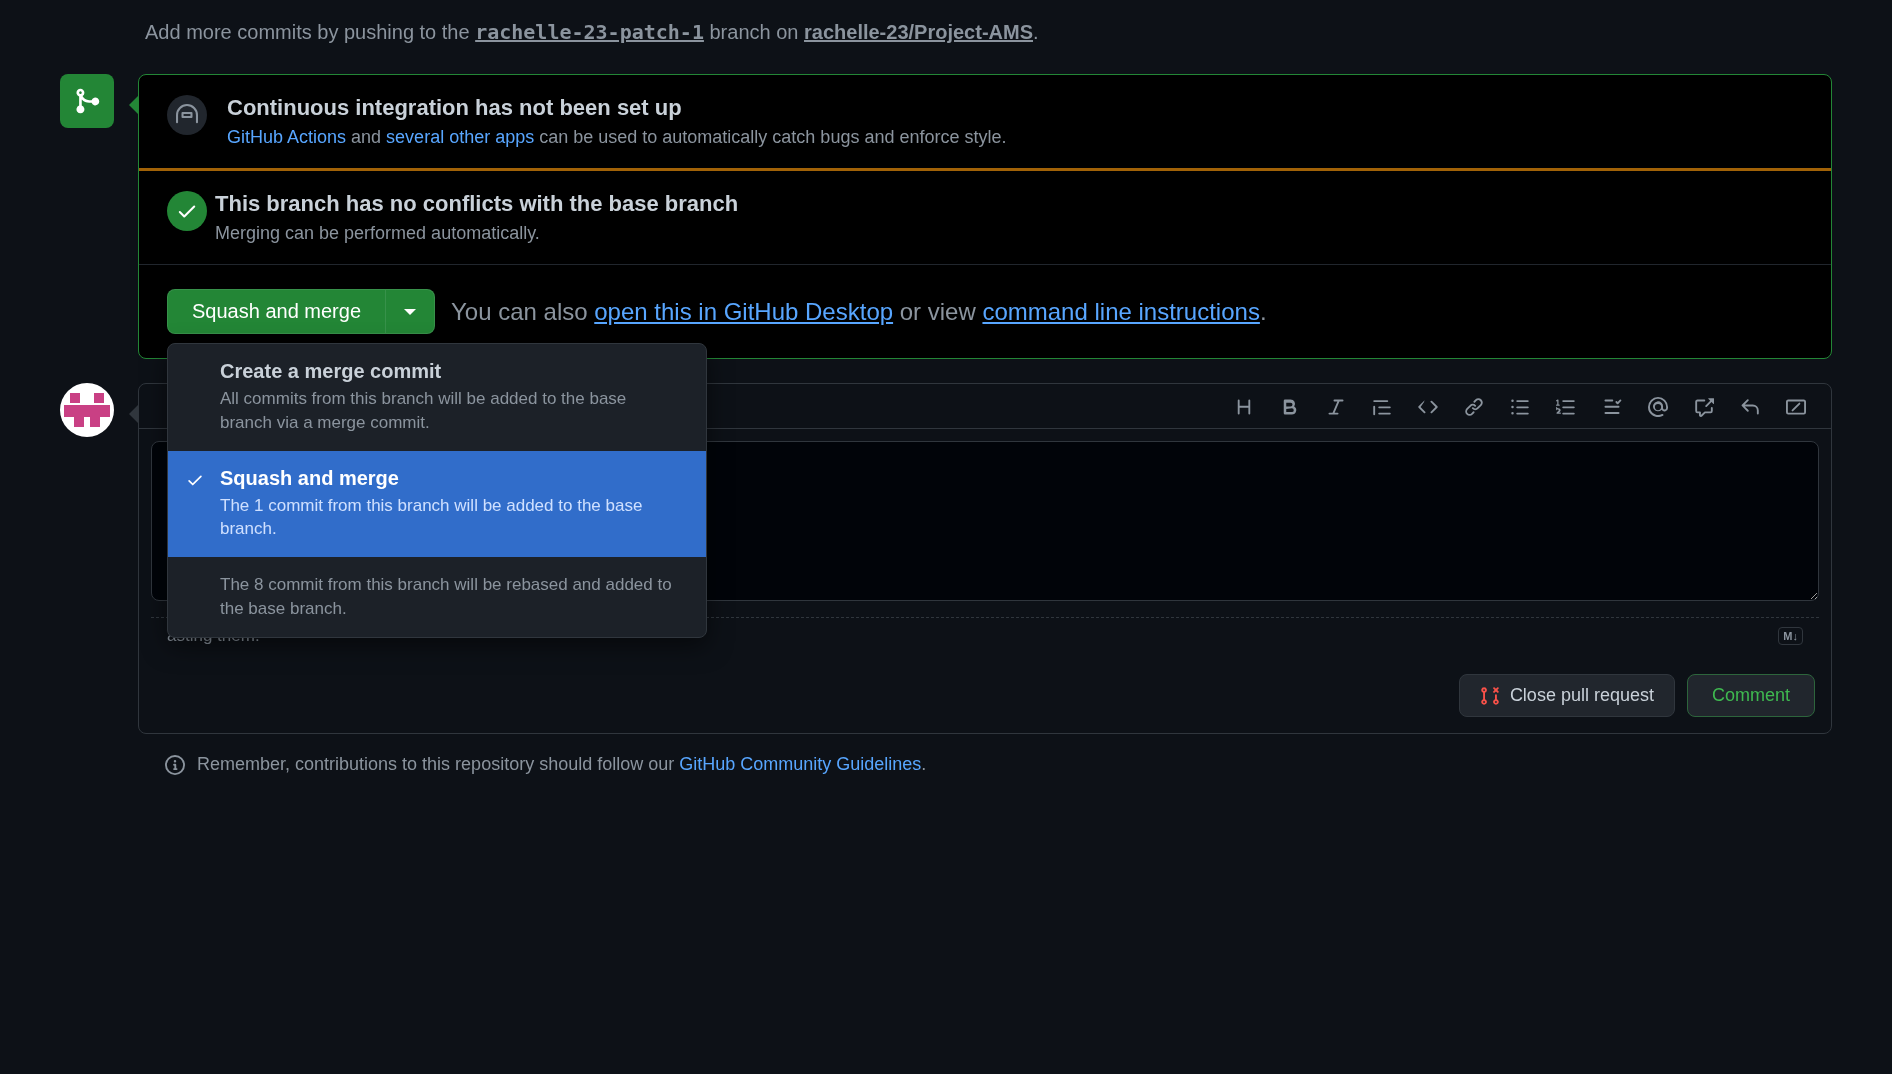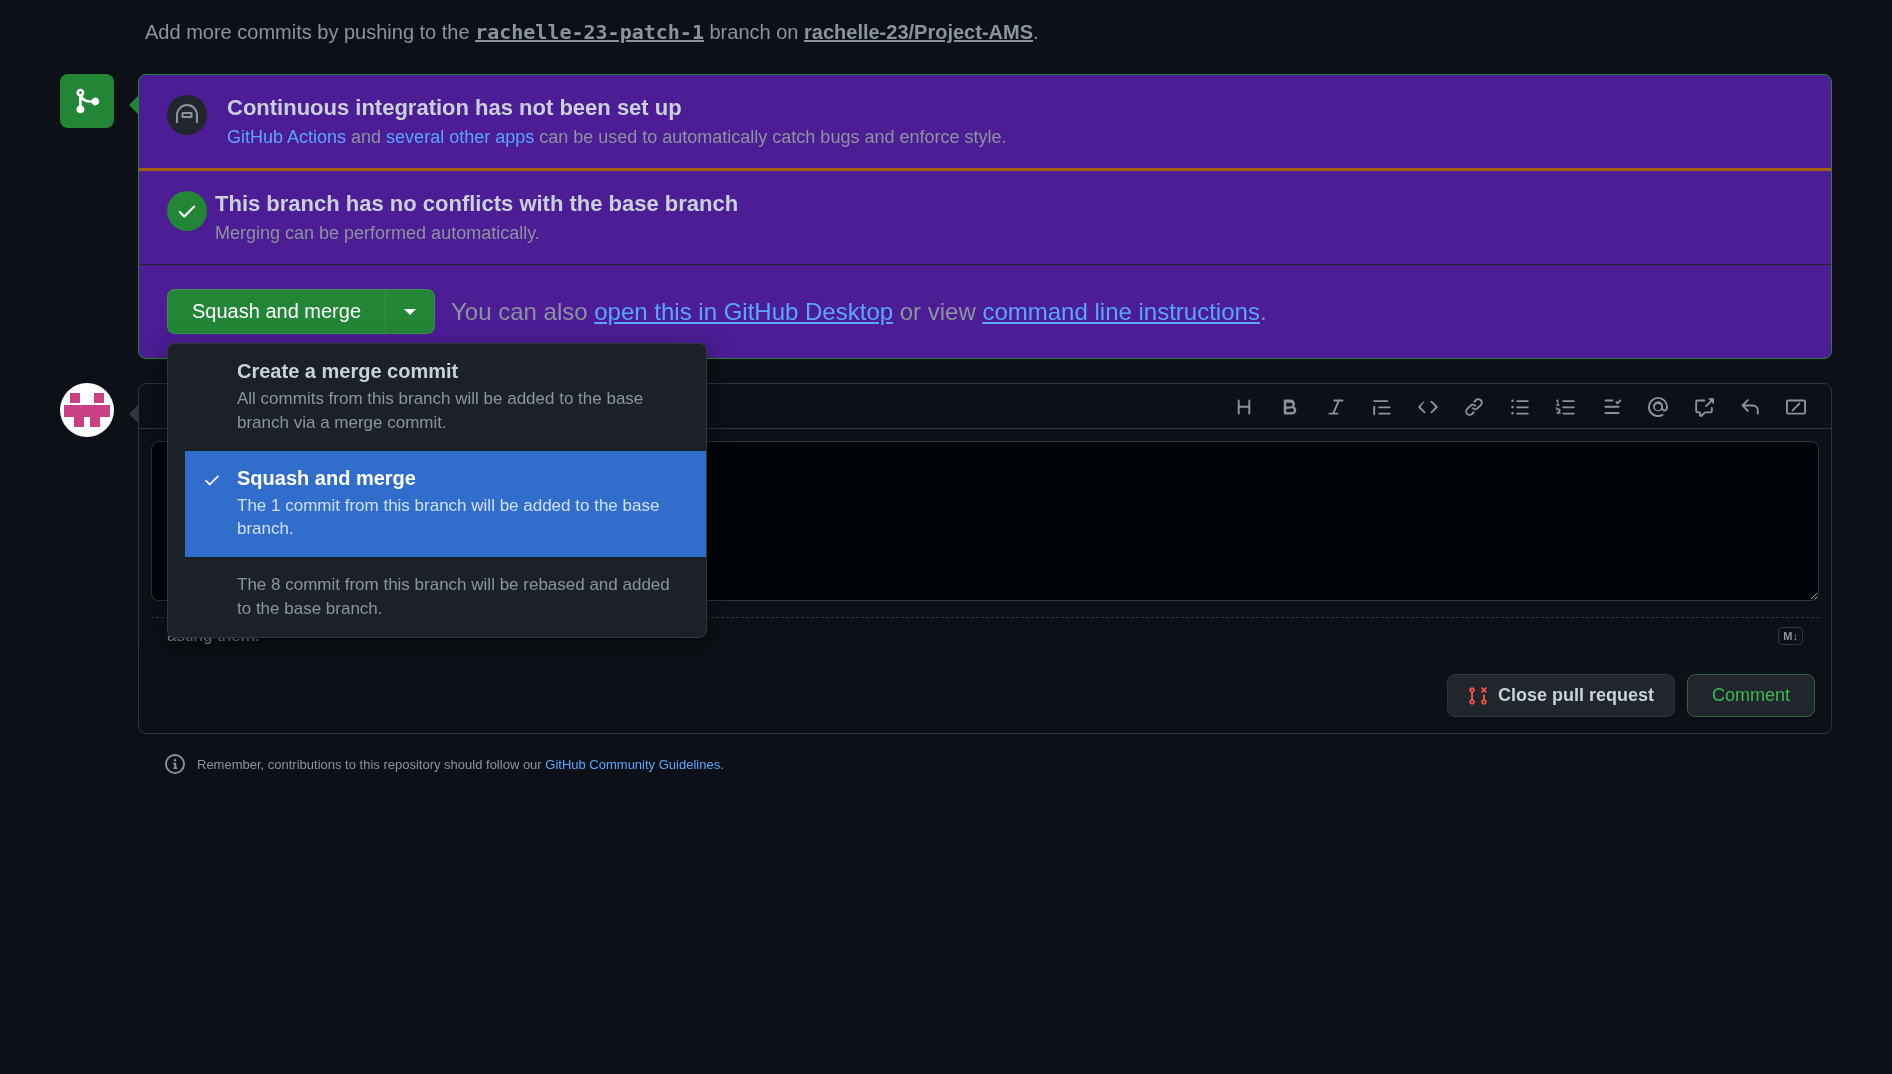--- a/index.html
+++ b/index.html
@@ -55,21 +55,21 @@
       height: 0;
       border-top: 10px solid transparent;
       border-bottom: 10px solid transparent;
       border-right: 10px solid #238636;
     }
     .merge-box {
       flex: 1;
       border: 1px solid #238636;
       border-radius: 8px;
       position: relative;
-      background: #4c1d95;
+      background: #000000;
     }
     .merge-section {
       padding: 20px 28px;
       display: flex;
       gap: 20px;
       align-items: flex-start;
     }
     .merge-section + .merge-section {
       border-top: 3px solid #a16207;
       gap: 8px;
@@ -164,21 +164,20 @@
       border: 1px solid #30363d;
       border-radius: 8px;
       box-shadow: 0 8px 24px rgba(0,0,0,0.5);
       z-index: 100;
       overflow: hidden;
     }
     .dropdown-item {
       padding: 16px 24px 16px 52px;
       position: relative;
       cursor: pointer;
-      margin-left: 17px;
     }
     .dropdown-item.selected {
       background: #316dca;
     }
     .dropdown-item-title {
       font-size: 20px;
       font-weight: 600;
       color: #c9d1d9;
       margin-bottom: 4px;
     }
@@ -291,21 +290,21 @@
       justify-content: flex-end;
       gap: 12px;
       padding: 12px 16px 16px;
     }
     .btn-secondary {
       background: #21262d;
       color: #c9d1d9;
       border: 1px solid #30363d;
       padding: 10px 20px;
       font-size: 18px;
-      font-weight: 700;
+      font-weight: 400;
       border-radius: 8px;
       cursor: pointer;
       display: flex;
       align-items: flex-end;
       gap: 10px;
     }
     .btn-success-outline {
       background: #21262d;
       color: #3fb950;
       border: 1px solid #2d653c;
@@ -315,21 +314,21 @@
       border-radius: 8px;
       cursor: pointer;
     }
     .guidelines-line {
       color: #8b949e;
       margin-top: 20px;
       margin-left: 105px;
       display: flex;
       align-items: center;
       gap: 12px;
-      font-size: 13px;
+      font-size: 18px;
     }
   </style>
 </head>
 <body>
 
 <div class="add-commits-line">
   <span>Add more commits by pushing to the </span><a href="#" class="branch-name">rachelle-23-patch-1</a><span> branch on </span><a href="#" class="repo-name">rachelle-23/Project-AMS</a><span>.</span>
 </div>
 
 <div class="timeline-wrapper">

